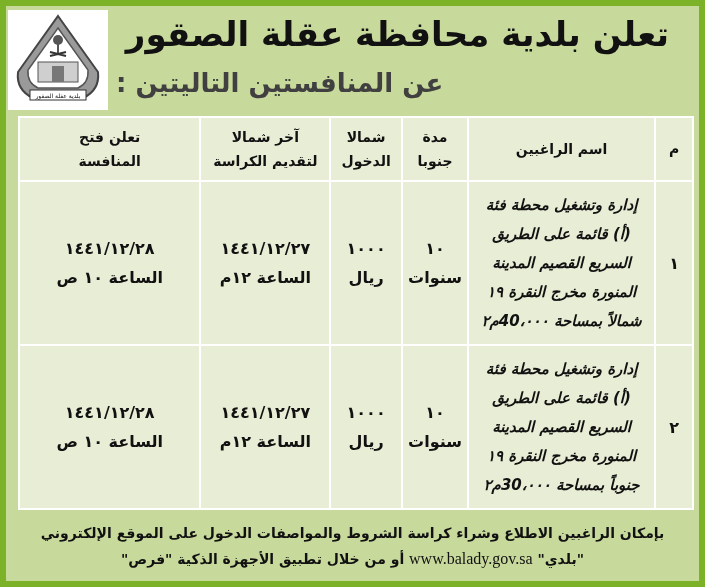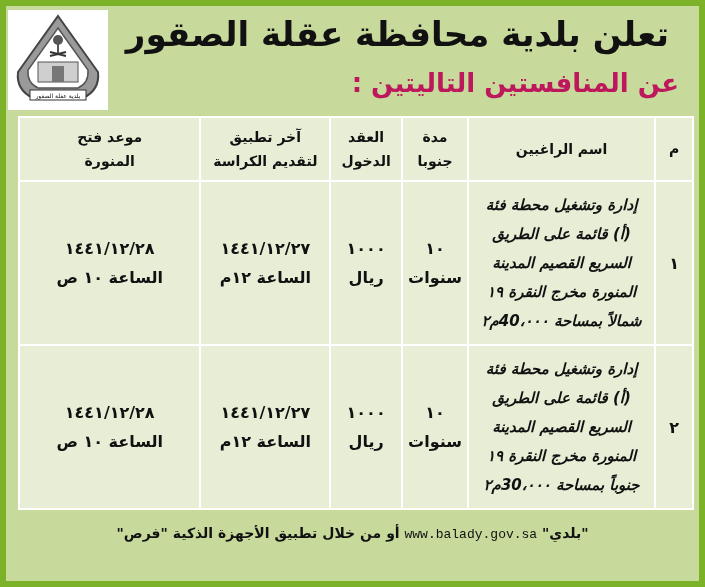--- a/index.html
+++ b/index.html
@@ -19,43 +19,43 @@
     }
     .logo svg { width: 100%; height: 100%; }
     .title {
       position: absolute; right: 20px; top: 8px; left: 110px;
       text-align: center; direction: rtl;
       font-size: 34px; font-weight: bold; color: #111;
       letter-spacing: 0;
     }
     .subtitle {
       position: absolute; right: 20px; top: 62px; left: 110px;
-      text-align: right; direction: rtl;
-      font-size: 26px; font-weight: bold; color: #be185d;
+      text-align: left; direction: rtl;
+      font-size: 26px; font-weight: bold; color: #404040;
     }
     table.tenders {
       position: absolute; left: 12px; top: 110px; width: 676px;
       border-collapse: collapse; direction: rtl;
       background: #e8eed6;
     }
     table.tenders th, table.tenders td {
       border: 2px solid #ffffff;
       text-align: center; vertical-align: middle;
       color: #111; font-weight: bold;
     }
     table.tenders th { height: 60px; font-size: 14px; line-height: 24px; }
     table.tenders td { height: 160px; font-size: 16px; line-height: 29px; }
     td.name { font-size: 15px !important; line-height: 29px !important; font-style: italic; }
     .num { font-size: 15px; }
     .footer {
       position: absolute; left: 10px; right: 10px; top: 514px;
       text-align: center; direction: rtl;
       font-size: 14px; font-weight: bold; color: #111; line-height: 26px;
     }
-    .url { font-family: Liberation Mono, monospace; font-weight: normal; font-size: 13px; }
+    .url { font-family: Liberation Serif, serif; font-weight: normal; font-size: 16px; }
   </style>
 </head>
 <body>
 
 <div class="frame">
 
   <div class="logo">
     <svg viewBox="0 0 100 100">
       <path d="M50 6 L90 62 Q92 80 75 88 L25 88 Q8 80 10 62 Z" fill="#9a9a9a" stroke="#444" stroke-width="2"></path>
       <path d="M50 18 L80 60 Q81 73 70 78 L30 78 Q19 73 20 60 Z" fill="#ffffff" stroke="#555" stroke-width="1.5"></path>
@@ -83,30 +83,30 @@
     </colgroup>
     <thead>
       <tr>
         <th>م</th>
         <th>اسم الراغبين</th>
         <th>
           <div>مدة</div>
           <div>جنوبا</div>
         </th>
         <th>
-          <div>العقد</div>
+          <div>شمالا</div>
           <div>الدخول</div>
         </th>
         <th>
-          <div>آخر تطبيق</div>
+          <div>آخر شمالا</div>
           <div>لتقديم الكراسة</div>
         </th>
         <th>
-          <div>موعد فتح</div>
-          <div>المنورة</div>
+          <div>تعلن فتح</div>
+          <div>المنافسة</div>
         </th>
       </tr>
     </thead>
     <tbody>
       <tr>
         <td class="num">١</td>
         <td class="name">
           <div>إدارة وتشغيل محطة فئة</div>
           <div>(أ) قائمة على الطريق</div>
           <div>السريع القصيم المدينة</div>
@@ -153,20 +153,21 @@
         </td>
         <td>
           <div>١٤٤١/١٢/٢٨</div>
           <div>الساعة ١٠ ص</div>
         </td>
       </tr>
     </tbody>
   </table>
 
   <div class="footer">
+    <div>بإمكان الراغبين الاطلاع وشراء كراسة الشروط والمواصفات الدخول على الموقع الإلكتروني</div>
     <div>
       <span>"بلدي"</span>
       <span class="url" dir="ltr">www.balady.gov.sa</span>
       <span>أو من خلال تطبيق الأجهزة الذكية "فرص"</span>
     </div>
   </div>
 
 </div>
 
 </body></html>

